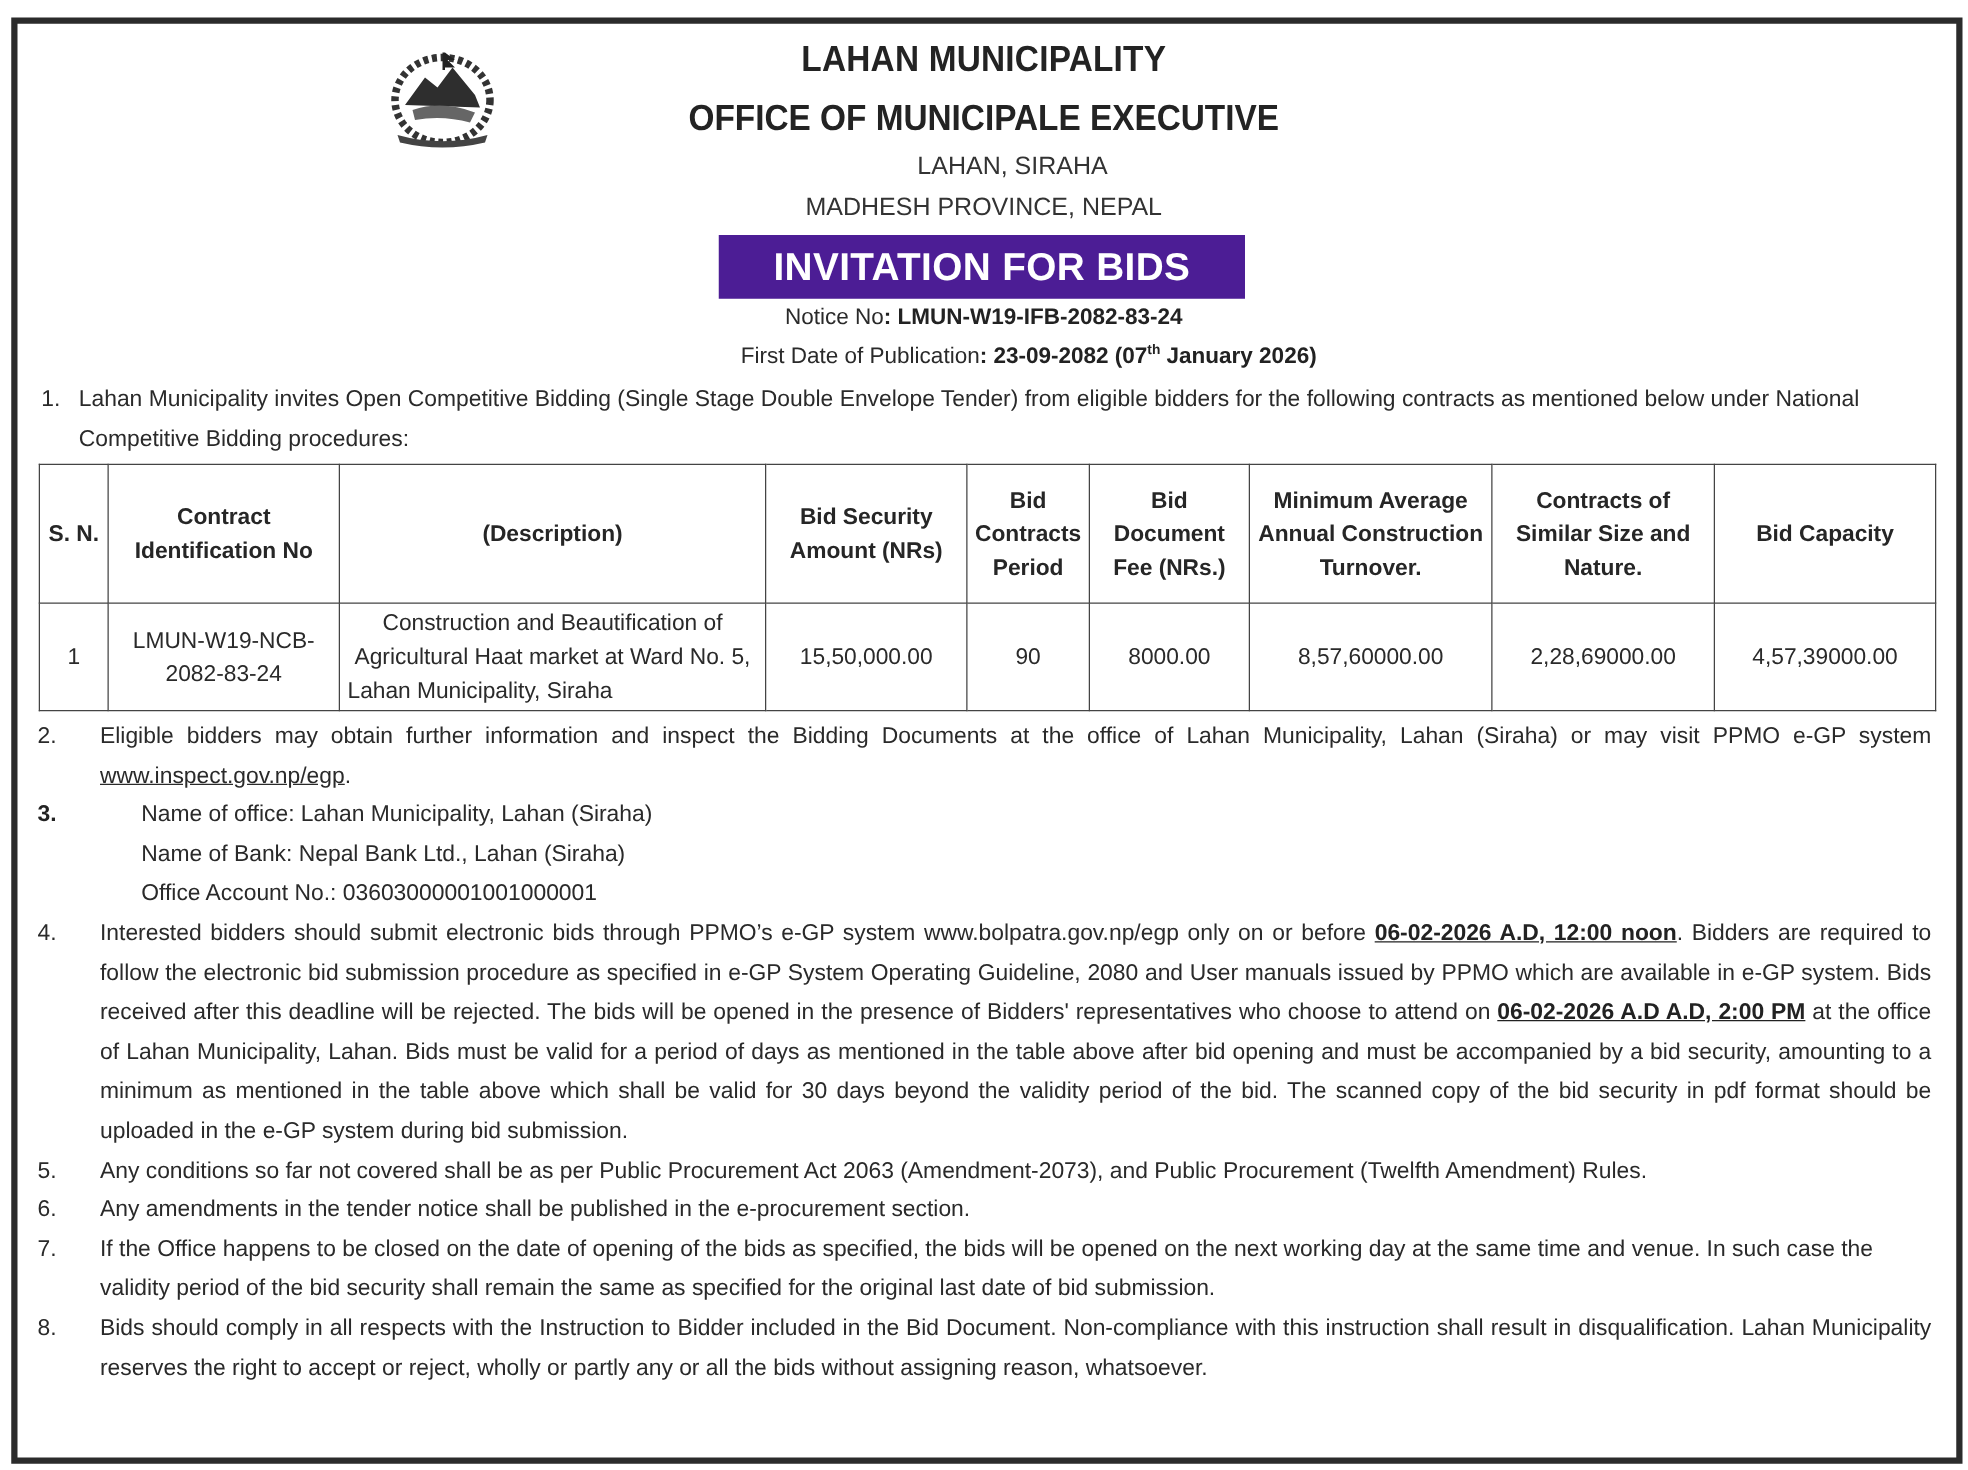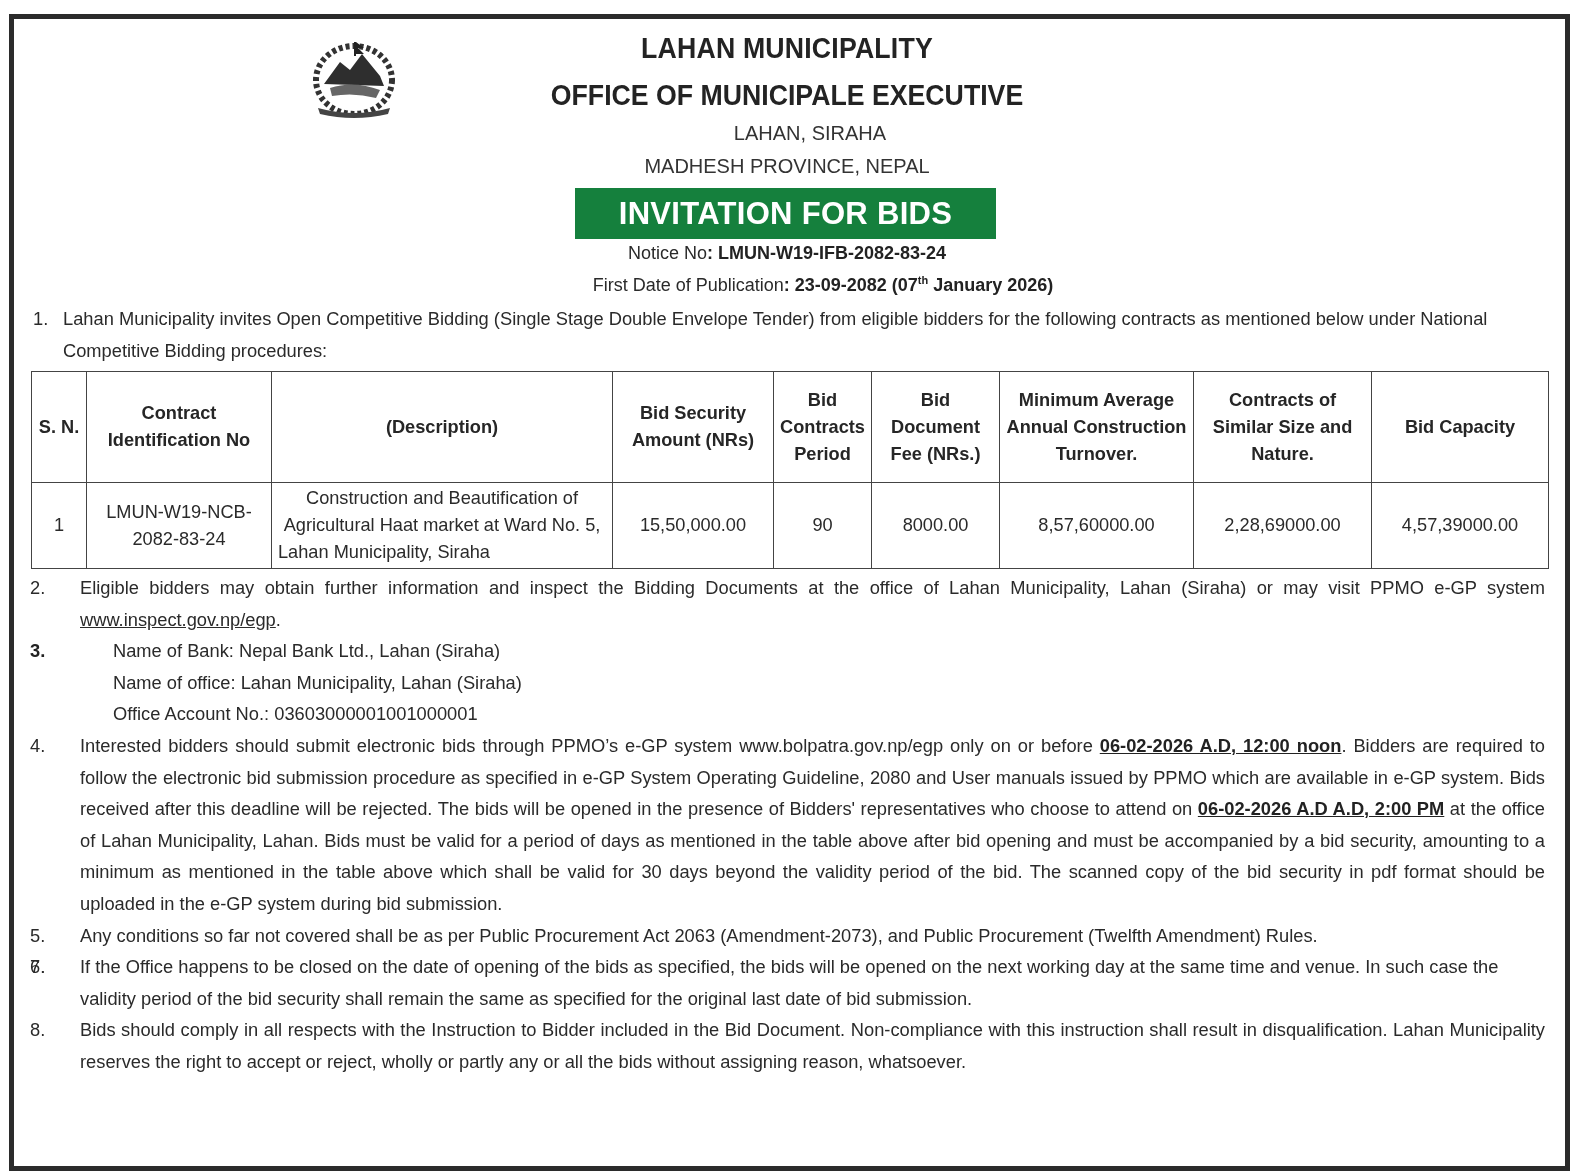--- a/index.html
+++ b/index.html
@@ -7,21 +7,21 @@
          font-family: "Liberation Sans", "DejaVu Sans", sans-serif; color: #2a2a2a; }
   .page-frame { position: absolute; left: 9px; top: 14px; width: 1551px; height: 1147px;
                 border: 5px solid #2b2b2b; border-top-width: 5px; box-sizing: content-box; }
   .emblem { position: absolute; left: 302px; top: 36px; width: 104px; height: 84px; }
   .hdr { position: absolute; left: 0; width: 1574px; text-align: center; white-space: nowrap; }
   .hdr-title { top: 32px; font-size: 29px; font-weight: bold; color: #232323; letter-spacing: 0.2px; transform: scaleX(0.92); }
   .hdr-sub { top: 79px; font-size: 29px; font-weight: bold; color: #232323; transform: scaleX(0.92); }
   .hdr-loc1 { top: 122px; font-size: 20px; color: #333; padding-left: 23px; }
   .hdr-loc2 { top: 155px; font-size: 20px; color: #333; }
   .ifb-box { position: absolute; left: 575px; top: 188px; width: 421px; height: 51px;
-             background: #15803d; color: #ffffff; font-size: 31px; font-weight: bold;
+             background: #4c1d95; color: #ffffff; font-size: 31px; font-weight: bold;
              display: flex; align-items: center; justify-content: center; letter-spacing: 0.3px; }
   .notice { top: 243px; font-size: 18px; }
   .pubdate { top: 274px; font-size: 18px; margin-left: 36px; }
   .b { font-weight: bold; color: #222; }
   sup { font-size: 11px; }
   .para { position: absolute; font-size: 18.3px; line-height: 31.5px; color: #2a2a2a; }
   .para .num { position: absolute; left: 0; top: 0; }
   .p1 { left: 33px; top: 303px; width: 1515px; }
   .p1 .txt { margin-left: 30px; display: block; }
   .items { position: absolute; left: 30px; width: 1515px; font-size: 18.3px; line-height: 31.6px; }
@@ -111,34 +111,35 @@
   </tbody>
 </table>
 
 <div class="items" style="top:572px;">
   <div class="item">
     <span class="num">2.</span>
     <span>Eligible bidders may obtain further information and inspect the Bidding Documents at the office of Lahan Municipality, Lahan (Siraha) or may visit PPMO e-GP system </span><span class="underline">www.inspect.gov.np/egp</span><span>.</span>
   </div>
   <div class="item">
     <span class="num b">3.</span>
+    <div class="sub-line">Name of office: Lahan Municipality, Lahan (Siraha)</div>
     <div class="sub-line">Name of Bank: Nepal Bank Ltd., Lahan (Siraha)</div>
-    <div class="sub-line">Name of office: Lahan Municipality, Lahan (Siraha)</div>
     <div class="sub-line">Office Account No.: 03603000001001000001</div>
   </div>
   <div class="item">
     <span class="num">4.</span>
     <span>Interested bidders should submit electronic bids through PPMO’s e-GP system www.bolpatra.gov.np/egp only on or before </span><span class="b underline">06-02-2026 A.D, 12:00 noon</span><span>. Bidders are required to follow the electronic bid submission procedure as specified in e-GP System Operating Guideline, 2080 and User manuals issued by PPMO which are available in e-GP system. Bids received after this deadline will be rejected. The bids will be opened in the presence of Bidders' representatives who choose to attend on </span><span class="b underline">06-02-2026 A.D A.D, 2:00 PM</span><span> at the office of Lahan Municipality, Lahan. Bids must be valid for a period of days as mentioned in the table above after bid opening and must be accompanied by a bid security, amounting to a minimum as mentioned in the table above which shall be valid for 30 days beyond the validity period of the bid. The scanned copy of the bid security in pdf format should be uploaded in the e-GP system during bid submission.</span>
   </div>
   <div class="item">
     <span class="num">5.</span>
     <span>Any conditions so far not covered shall be as per Public Procurement Act 2063 (Amendment-2073), and Public Procurement (Twelfth Amendment) Rules.</span>
   </div>
   <div class="item">
     <span class="num">6.</span>
+    <span>Any amendments in the tender notice shall be published in the e-procurement section.</span>
   </div>
   <div class="item" style="text-align:left;">
     <span class="num">7.</span>
     <span>If the Office happens to be closed on the date of opening of the bids as specified, the bids will be opened on the next working day at the same time and venue. In such case the validity period of the bid security shall remain the same as specified for the original last date of bid submission.</span>
   </div>
   <div class="item">
     <span class="num">8.</span>
     <span>Bids should comply in all respects with the Instruction to Bidder included in the Bid Document. Non-compliance with this instruction shall result in disqualification. Lahan Municipality reserves the right to accept or reject, wholly or partly any or all the bids without assigning reason, whatsoever.</span>
   </div>
 </div>

